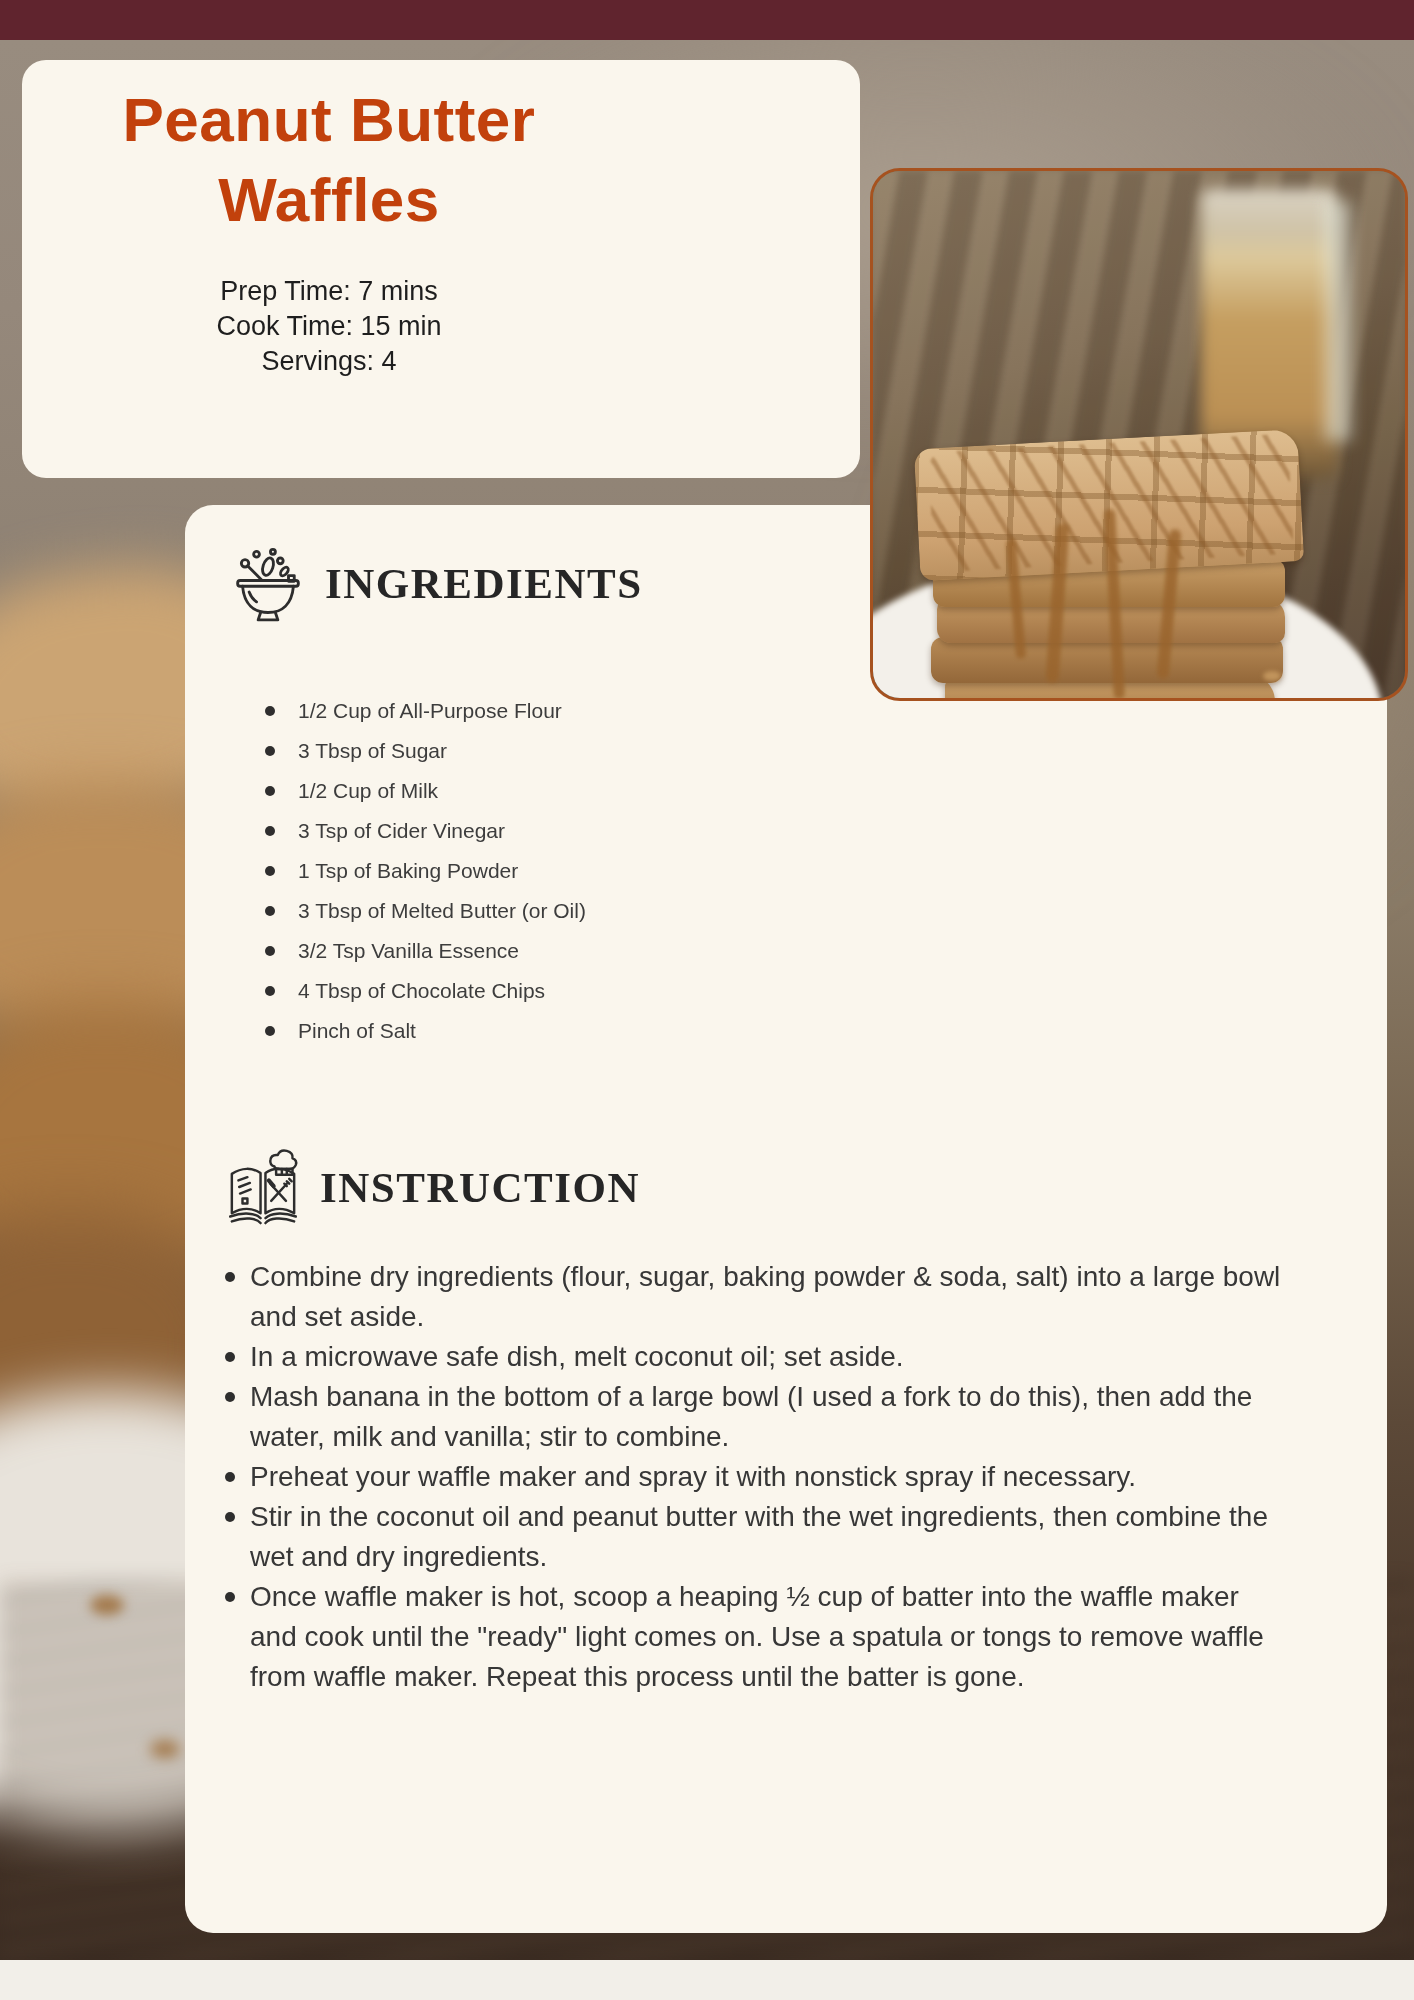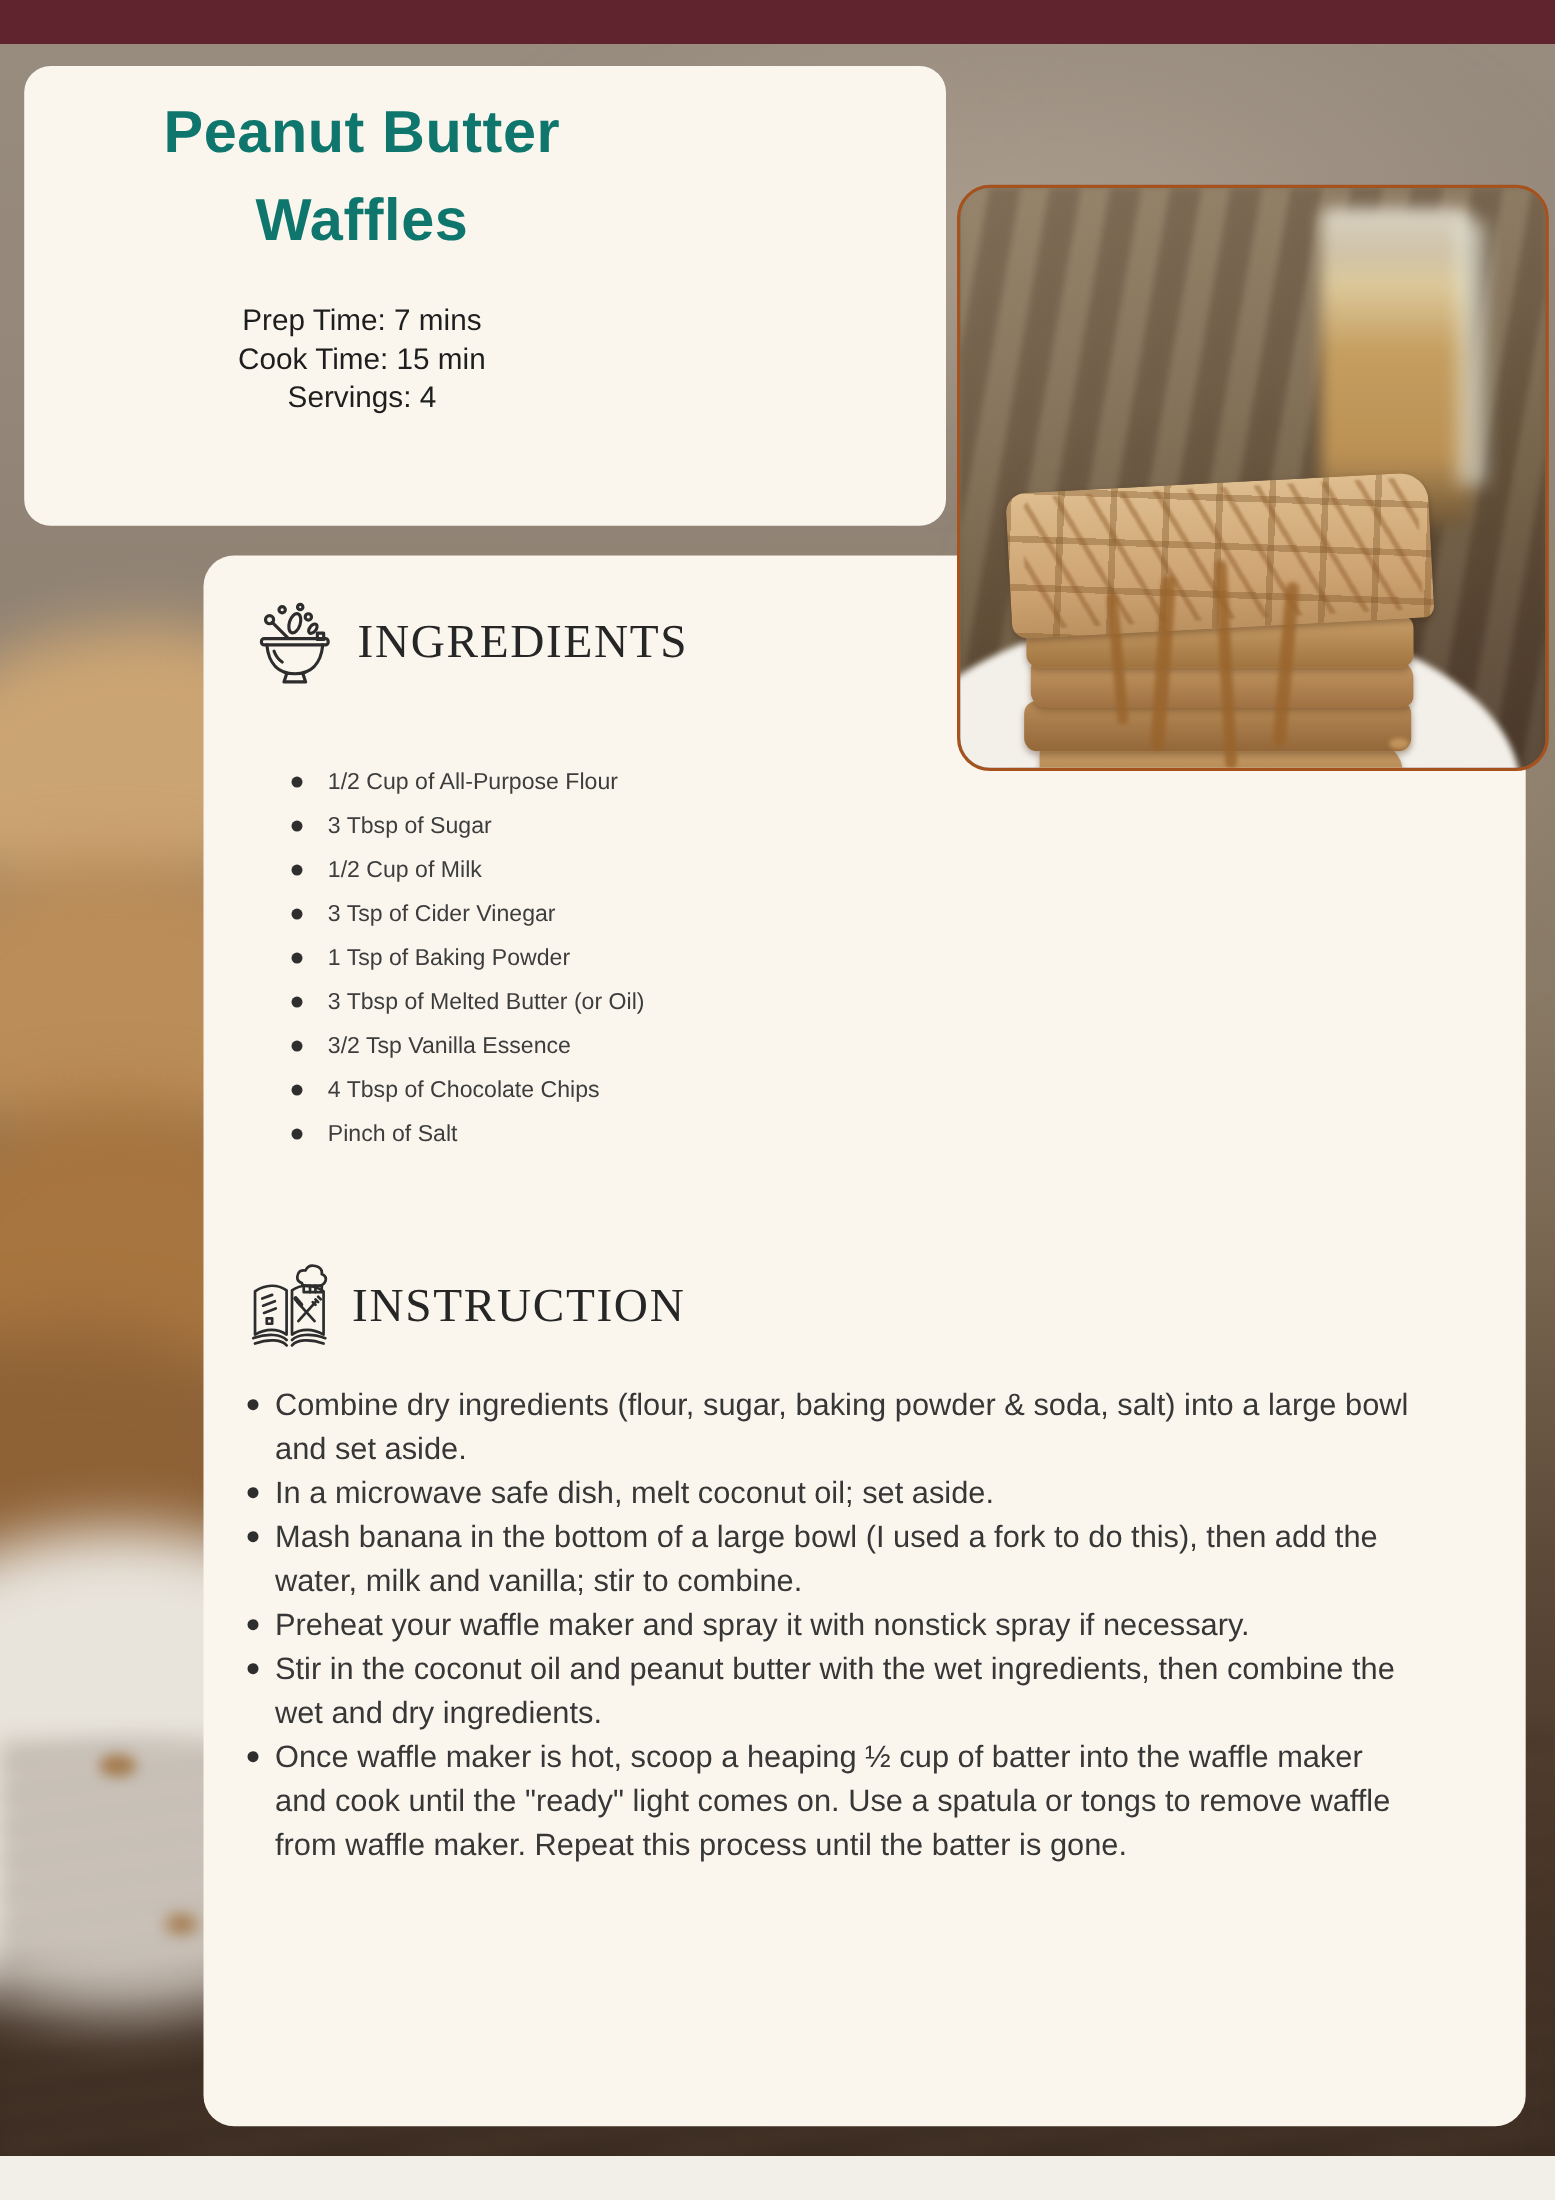--- a/index.html
+++ b/index.html
@@ -27,21 +27,21 @@
   .bg-streaks{left:0;top:1540px;width:1414px;height:380px;
       background:repeating-linear-gradient(172deg,rgba(122,96,74,.28) 0 14px,rgba(40,28,20,.30) 14px 30px);
       filter:blur(10px);opacity:.7;}
   
   .top-bar{position:absolute;left:0;top:0;width:1414px;height:40px;background:#60242e;z-index:5;}
   .bottom-strip{position:absolute;left:0;top:1960px;width:1414px;height:40px;background:#f2efe9;z-index:5;}
   
   .title-card{position:absolute;left:22px;top:60px;width:838px;height:418px;background:#faf6ed;
       border-radius:24px;z-index:2;}
   .title-box{position:absolute;left:0;top:0;width:614px;text-align:center;}
-  .recipe-title{margin:20px 0 0 0;font-size:54px;line-height:80px;font-weight:bold;color:#0f766e;letter-spacing:.5px;}
+  .recipe-title{margin:20px 0 0 0;font-size:62px;line-height:80px;font-weight:bold;color:#c2410c;letter-spacing:.5px;}
   .recipe-title span{display:block;}
   .meta{margin-top:34px;font-size:27px;line-height:35px;color:#1e1e1e;}
   
   .photo-inset{position:absolute;left:870px;top:168px;width:532px;height:527px;border-radius:30px;
       border:3px solid #a6521f;overflow:hidden;z-index:4;background:#7d6a53;}
   .photo-inset div{position:absolute;}
   .ph-bg{left:0;top:0;width:100%;height:100%;
       background:linear-gradient(165deg,#8e7c64 0%,#7d6a53 35%,#6a573f 60%,#5a4836 80%,#4e3d2e 100%);}
   .ph-planks{left:0;top:0;width:100%;height:100%;
       background:repeating-linear-gradient(100deg,rgba(255,240,210,.08) 0 26px,rgba(50,35,22,.16) 26px 54px);
@@ -69,21 +69,21 @@
   .dz4{left:110px;top:100px;width:10px;height:120px;transform:rotate(-5deg);}
   .dz-top{left:30px;top:4px;width:360px;height:120px;border-radius:16px;transform:rotate(-3deg);
       background:repeating-linear-gradient(62deg,rgba(140,90,40,.45) 0 5px,rgba(0,0,0,0) 5px 27px);filter:blur(1px);}
   .ph-crumb3{left:390px;top:500px;width:18px;height:10px;background:#c1945c;border-radius:50%;filter:blur(2px);}
   
   .main-card{position:absolute;left:185px;top:505px;width:1202px;height:1428px;background:#faf6ed;
       border-radius:28px;z-index:3;}
   .section-header{position:absolute;display:flex;align-items:center;gap:16px;}
   .section-header.ingredients{left:42px;top:36px;}
   .section-header.instructions{left:37px;top:640px;}
-  .section-header h2{margin:0;font-family:"Liberation Serif", serif;font-weight:normal;
+  .section-header h2{margin:0;font-family:"Liberation Serif", serif;font-weight:bold;
       font-size:43px;letter-spacing:1.5px;color:#262626;}
   .section-icon{width:82px;height:84px;flex:0 0 auto;}
   .section-icon svg{width:100%;height:100%;}
   ul.recipe-list{list-style:none;margin:0;padding:0;position:absolute;}
   ul.ingredients-list{left:80px;top:186px;font-size:21px;line-height:40px;color:#3d3d3d;}
   ul.instructions-list{left:48px;top:752px;width:1050px;font-size:28px;line-height:40px;color:#373737;}
   ul.recipe-list li{position:relative;}
   ul.ingredients-list li{padding-left:33px;}
   ul.instructions-list li{padding-left:17px;}
   ul.recipe-list li::before{content:"";position:absolute;left:0;top:15px;width:10px;height:10px;

